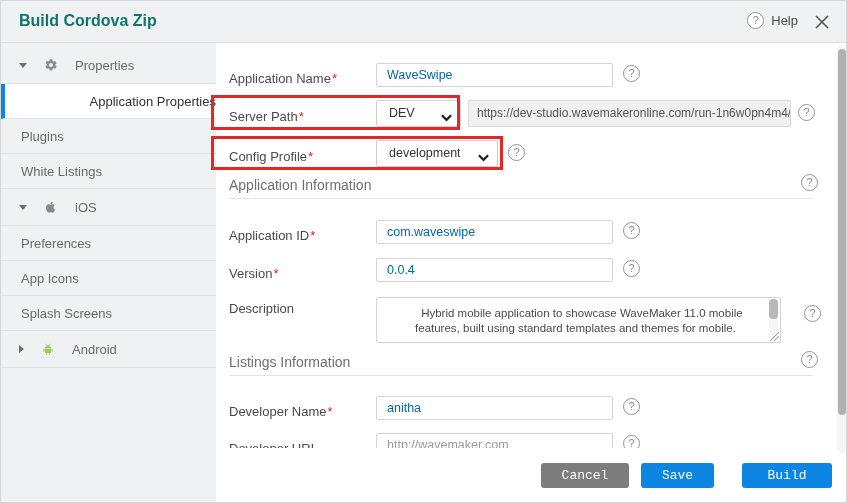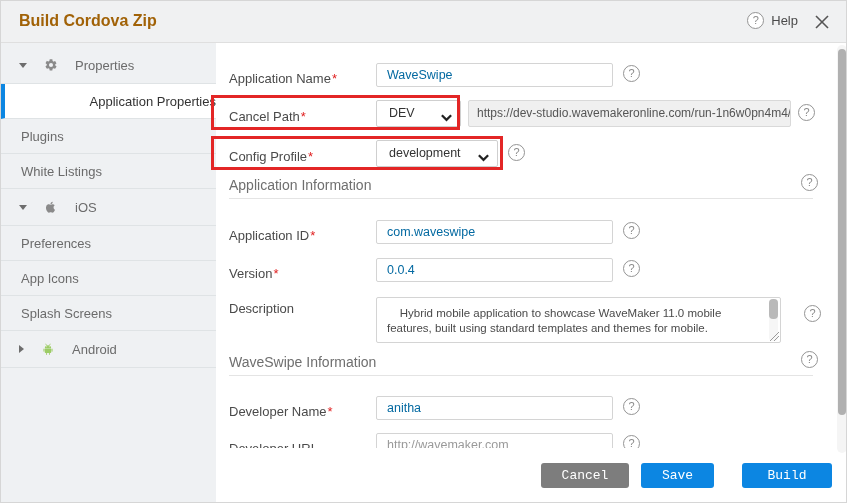--- a/index.html
+++ b/index.html
@@ -2,21 +2,21 @@
 <html><head>
 <meta charset="utf-8">
 <style>
   * { margin:0; padding:0; box-sizing:border-box; }
   html,body { background:#fff; }
   body { font-family:"Liberation Sans", sans-serif; }
   .dialog{ position:relative; width:847px; height:503px; background:#fff; border:1px solid #d6d6d6; overflow:hidden; }
 
   
   .hdr{ position:absolute; left:0; top:0; width:100%; height:42px; background:#f0f1f2; border-bottom:1px solid #dfdfdf; }
-  .hdr-title{ position:absolute; left:18px; top:11px; font-size:16px; font-weight:700; color:#a16207; }
+  .hdr-title{ position:absolute; left:18px; top:11px; font-size:16px; font-weight:700; color:#0f766e; }
   .hdr-help{ position:absolute; right:48px; top:11px; display:flex; align-items:center; gap:7px; cursor:pointer; }
   .hdr-help .q{ width:17px; height:17px; font-size:11px; }
   .hdr-help-label{ font-size:13px; color:#4a4a4a; }
   .hdr-close{ position:absolute; right:15px; top:12px; width:18px; height:18px; cursor:pointer; }
   .hdr-close svg{ width:100%; height:100%; stroke:#555; stroke-width:1.6; }
 
   
   .q{ display:inline-flex; align-items:center; justify-content:center; width:17px; height:17px;
       border:1px solid #949494; border-radius:50%; color:#8b8b8b; font-size:11px; line-height:1; cursor:pointer; background:#fff; }
 
@@ -42,21 +42,21 @@
               font-size:12.5px; color:#333; line-height:25px; padding:0 26px 0 12px; cursor:pointer; }
   .selectbox .chev{ position:absolute; right:7px; top:7px; width:13px; height:13px; }
   .selectbox .chev svg{ width:13px; height:13px; stroke:#222; stroke-width:2.4; fill:none; }
   .urlbox{ position:absolute; left:252px; top:57px; width:323px; height:27px; background:#f0f0f0; border:1px solid #d9d9d9;
            border-radius:2px; font-size:12px; color:#555; line-height:25px; padding:0 8px; white-space:nowrap; overflow:hidden; }
   .helpbtn{ position:absolute; }
   .section-title{ position:absolute; left:13px; font-size:14px; color:#6f6f6f; }
   .section-rule{ position:absolute; left:13px; width:584px; height:0; border-top:1px solid #e4e4e4; }
   .descbox{ position:absolute; left:160px; top:254px; width:405px; height:46px; border:1px solid #d4d4d4; border-radius:2px;
             background:#fff; font-size:11.5px; color:#4a4a4a; line-height:15px; padding:8px 16px 4px 10px;
-            white-space:pre-wrap; overflow:hidden; }
+            white-space:pre-wrap; overflow:hidden;text-align:center; }
   .desc-scroll{ position:absolute; right:2px; top:2px; width:9px; height:42px; background:#f6f6f6; border-radius:4px; }
   .desc-thumb{ position:absolute; right:0; top:0; width:9px; height:20px; background:#b9b9b9; border-radius:4px; }
   .resize-corner{ position:absolute; right:1px; bottom:1px; width:9px; height:9px;
       background:linear-gradient(135deg, transparent 0 50%, #9a9a9a 50% 55%, transparent 55% 70%, #9a9a9a 70% 75%, transparent 75%); cursor:nwse-resize; }
 
   
   .vscroll{ position:absolute; right:1px; top:2px; width:10px; height:408px; background:#f5f5f5; border-radius:5px; }
   .vthumb{ position:absolute; left:1px; top:4px; width:8px; height:366px; background:#b0b0b0; border-radius:4px; cursor:grab; }
 
   
@@ -147,21 +147,21 @@
     </div>
   </div>
 
   <div class="content">
     <div class="rows">
 
       <div class="lbl" style="top:28px"><span>Application Name</span><span class="req">*</span></div>
       <div class="inputbox" style="top:20px">WaveSwipe</div>
       <span class="q helpbtn" style="left:407px;top:22px">?</span>
 
-      <div class="lbl" style="top:66px"><span>Cancel Path</span><span class="req">*</span></div>
+      <div class="lbl" style="top:66px"><span>Server Path</span><span class="req">*</span></div>
       <div class="selectbox" style="top:57px;width:85px">
         <span>DEV</span>
         <span class="chev"><svg viewBox="0 0 14 14">
               <polyline points="2,4.5 7,9.5 12,4.5"></polyline>
             </svg></span>
       </div>
       <div class="urlbox">https://dev-studio.wavemakeronline.com/run-1n6w0pn4m4/ent1263e</div>
       <span class="q helpbtn" style="left:582px;top:61px">?</span>
 
       <div class="lbl" style="top:106px"><span>Config Profile</span><span class="req">*</span></div>
@@ -186,21 +186,21 @@
       <span class="q helpbtn" style="left:407px;top:217px">?</span>
 
       <div class="lbl" style="top:258px"><span>Description</span></div>
       <div class="descbox"><span>    Hybrid mobile application to showcase WaveMaker 11.0 mobile features, built using standard templates and themes for mobile.</span></div>
       <div class="desc-scroll" style="left:553px;top:256px">
           <div class="desc-thumb"></div>
         </div>
       <div class="resize-corner" style="left:554px;top:289px;position:absolute"></div>
       <span class="q helpbtn" style="left:588px;top:262px">?</span>
 
-      <div class="section-title" style="top:311px">WaveSwipe Information</div>
+      <div class="section-title" style="top:311px">Listings Information</div>
       <span class="q helpbtn" style="left:585px;top:308px">?</span>
       <div class="section-rule" style="top:332px"></div>
 
       <div class="lbl" style="top:361px"><span>Developer Name</span><span class="req">*</span></div>
       <div class="inputbox" style="top:353px">anitha</div>
       <span class="q helpbtn" style="left:407px;top:355px">?</span>
 
       <div class="lbl" style="top:398px"><span>Developer URL</span></div>
       <div class="inputbox" style="top:390px;color:#9a9a9a">http://wavemaker.com</div>
       <span class="q helpbtn" style="left:407px;top:392px">?</span>

